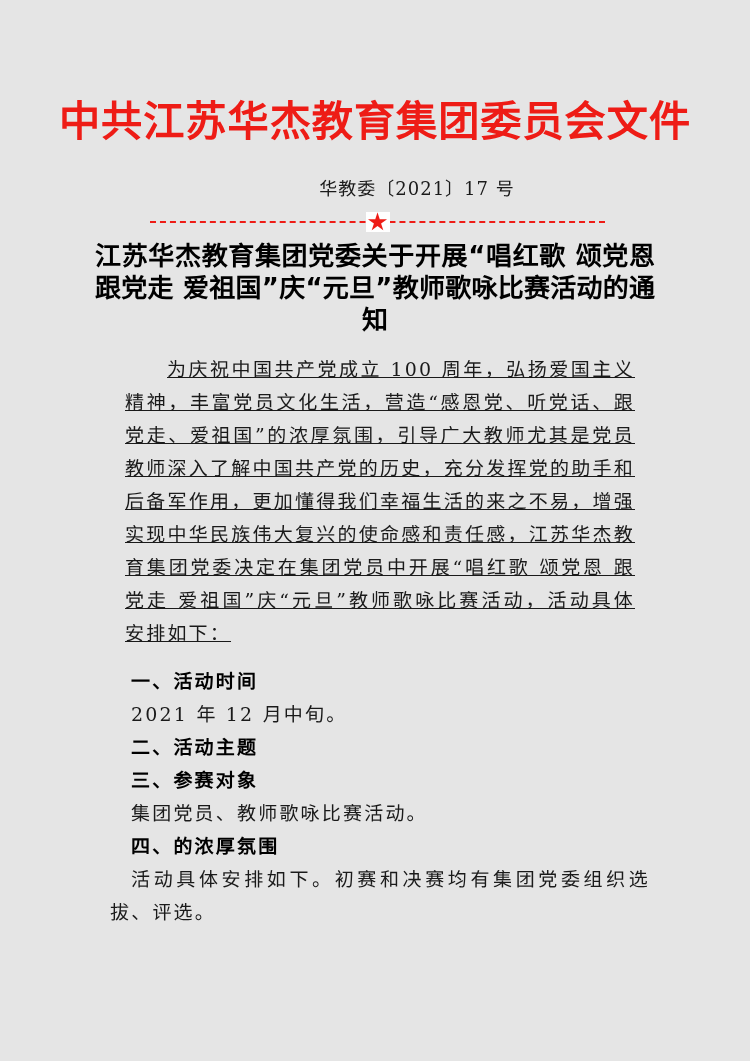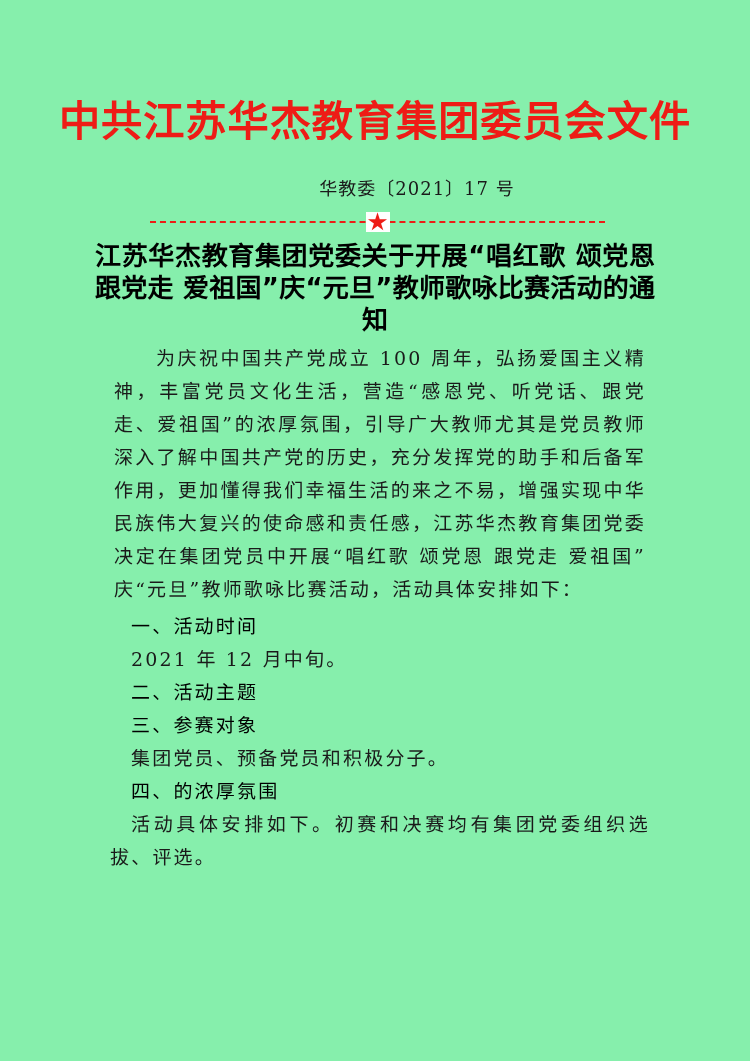--- a/index.html
+++ b/index.html
@@ -7,21 +7,21 @@
     margin: 0;
     padding: 0;
     background: #ffffff;
   }
 
   .page {
     position: relative;
     width: 750px;
     height: 1061px;
     margin: 0 auto;
-    background: #86efac;
+    background: #e5e5e5;
     overflow: hidden;
     box-sizing: border-box;
   }
 
   
   .masthead {
     position: absolute;
     top: 96px;
     left: 0;
     width: 750px;
@@ -119,33 +119,34 @@
     line-height: 33px;
     letter-spacing: 2.2px;
     margin: 0 0 0 0;
     text-indent: 0;
   }
 
   .para {
     font-size: 19px;
     line-height: 33px;
     letter-spacing: 2.2px;
-    margin: 4px;
+    margin: 15px;
     text-indent: 42px;
     text-align: justify;
     text-justify: inter-ideograph;
+    text-decoration: underline;
   }
 
   .section {
     margin: 0;
   }
 
   .section-heading {
     font-family: "DejaVu Serif", "Liberation Serif", serif;
-    font-weight: normal;
+    font-weight: bold;
     font-size: 19px;
     line-height: 33px;
     letter-spacing: 2.2px;
     text-indent: 21px;
     margin: 0;
     color: #000000;
   }
 
   .section-body {
     font-size: 19px;
@@ -191,21 +192,21 @@
       <p class="section-heading">一、活动时间</p>
       <p class="section-body">2021 年 12 月中旬。</p>
     </div>
 
     <div class="section">
       <p class="section-heading">二、活动主题</p>
     </div>
 
     <div class="section">
       <p class="section-heading">三、参赛对象</p>
-      <p class="section-body">集团党员、预备党员和积极分子。</p>
+      <p class="section-body">集团党员、教师歌咏比赛活动。</p>
     </div>
 
     <div class="section">
       <p class="section-heading">四、的浓厚氛围</p>
       <p class="section-body hang">活动具体安排如下。初赛和决赛均有集团党委组织选拔、评选。</p>
     </div>
 
   </div>
 
 </div>

